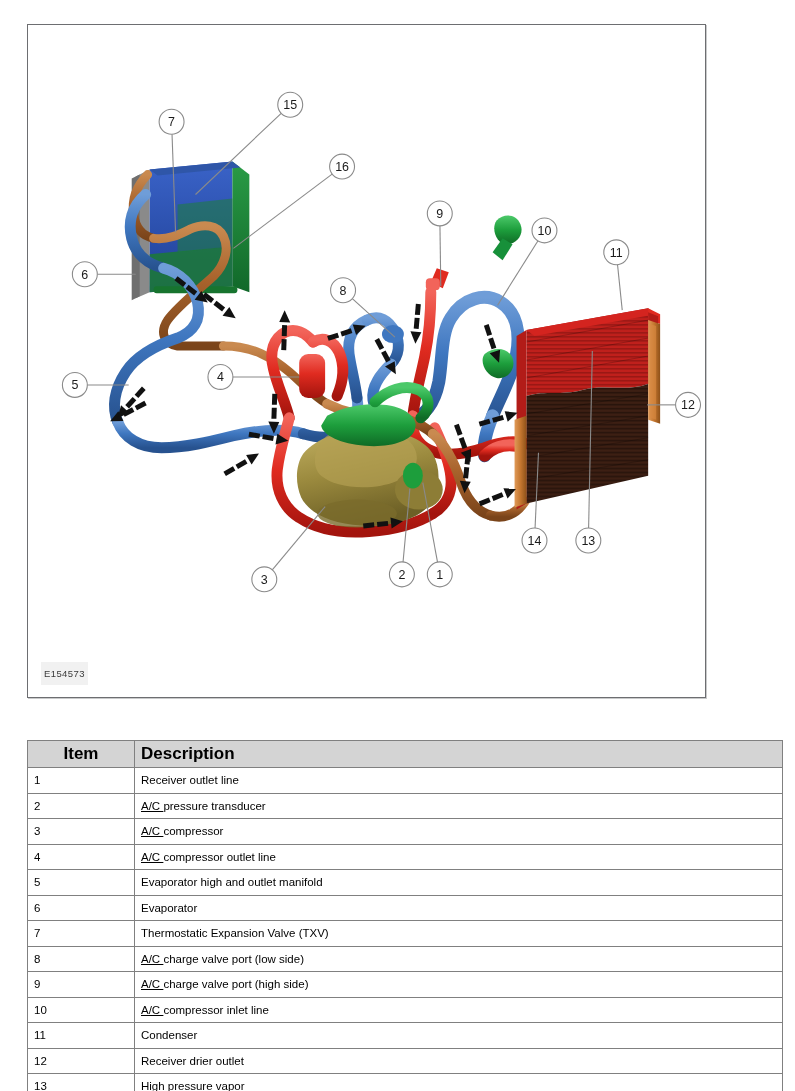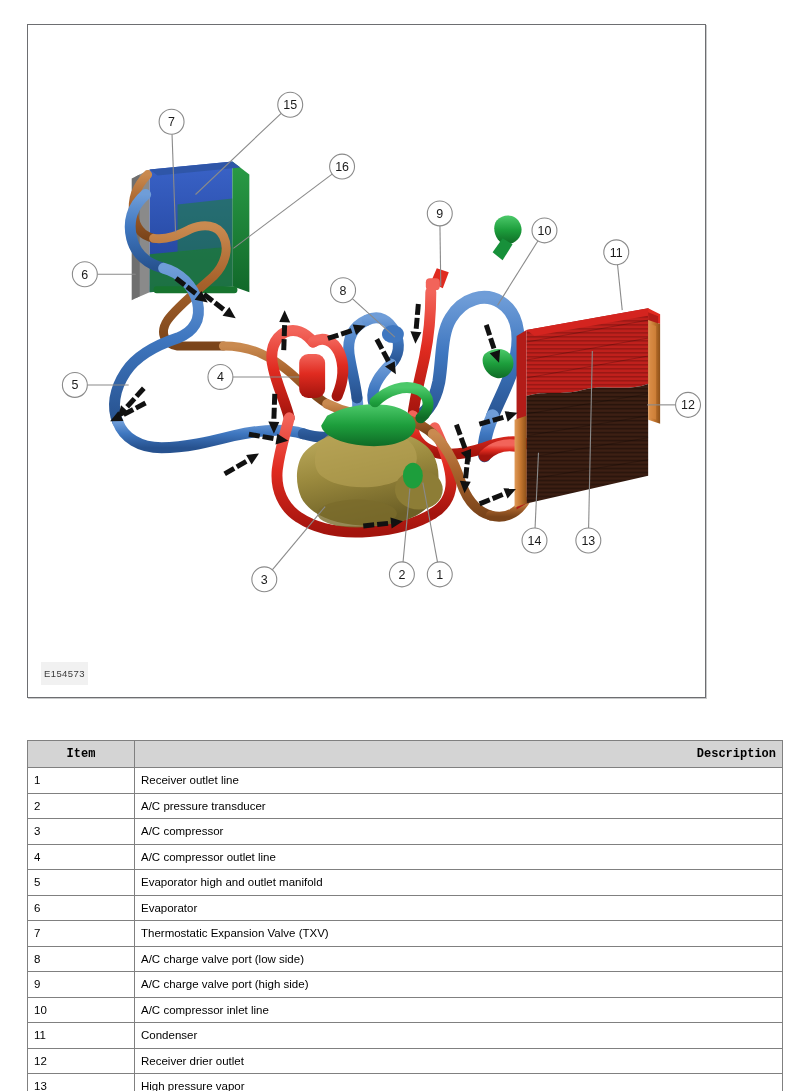--- a/index.html
+++ b/index.html
@@ -44,28 +44,27 @@
     border: 1px solid #808080;
     padding: 0 6px;
     height: 25.5px;
     vertical-align: middle;
     background: #fff;
   }
   #legend-table thead th {
     background: #d4d4d4;
     font-weight: bold;
     height: 27px;
-    font-size: 12px;
-    font-family: Liberation Mono, monospace;
+    font-size: 17px;
   }
   #legend-table thead th.h-item { text-align: center; }
-  #legend-table thead th.h-desc { text-align: right; }
+  #legend-table thead th.h-desc { text-align: left; }
   #legend-table td.item-cell { text-align: left; }
   #legend-table td.desc-cell { text-align: left; }
-  .acro { }
+  .acro { text-decoration: underline; }
 </style>
 </head>
 <body>
 
 <div id="page">
 
   <div id="figure-panel">
 
     <div id="figure-canvas">
       <svg viewBox="0 0 679 674" xmlns="http://www.w3.org/2000/svg" aria-hidden="true">

